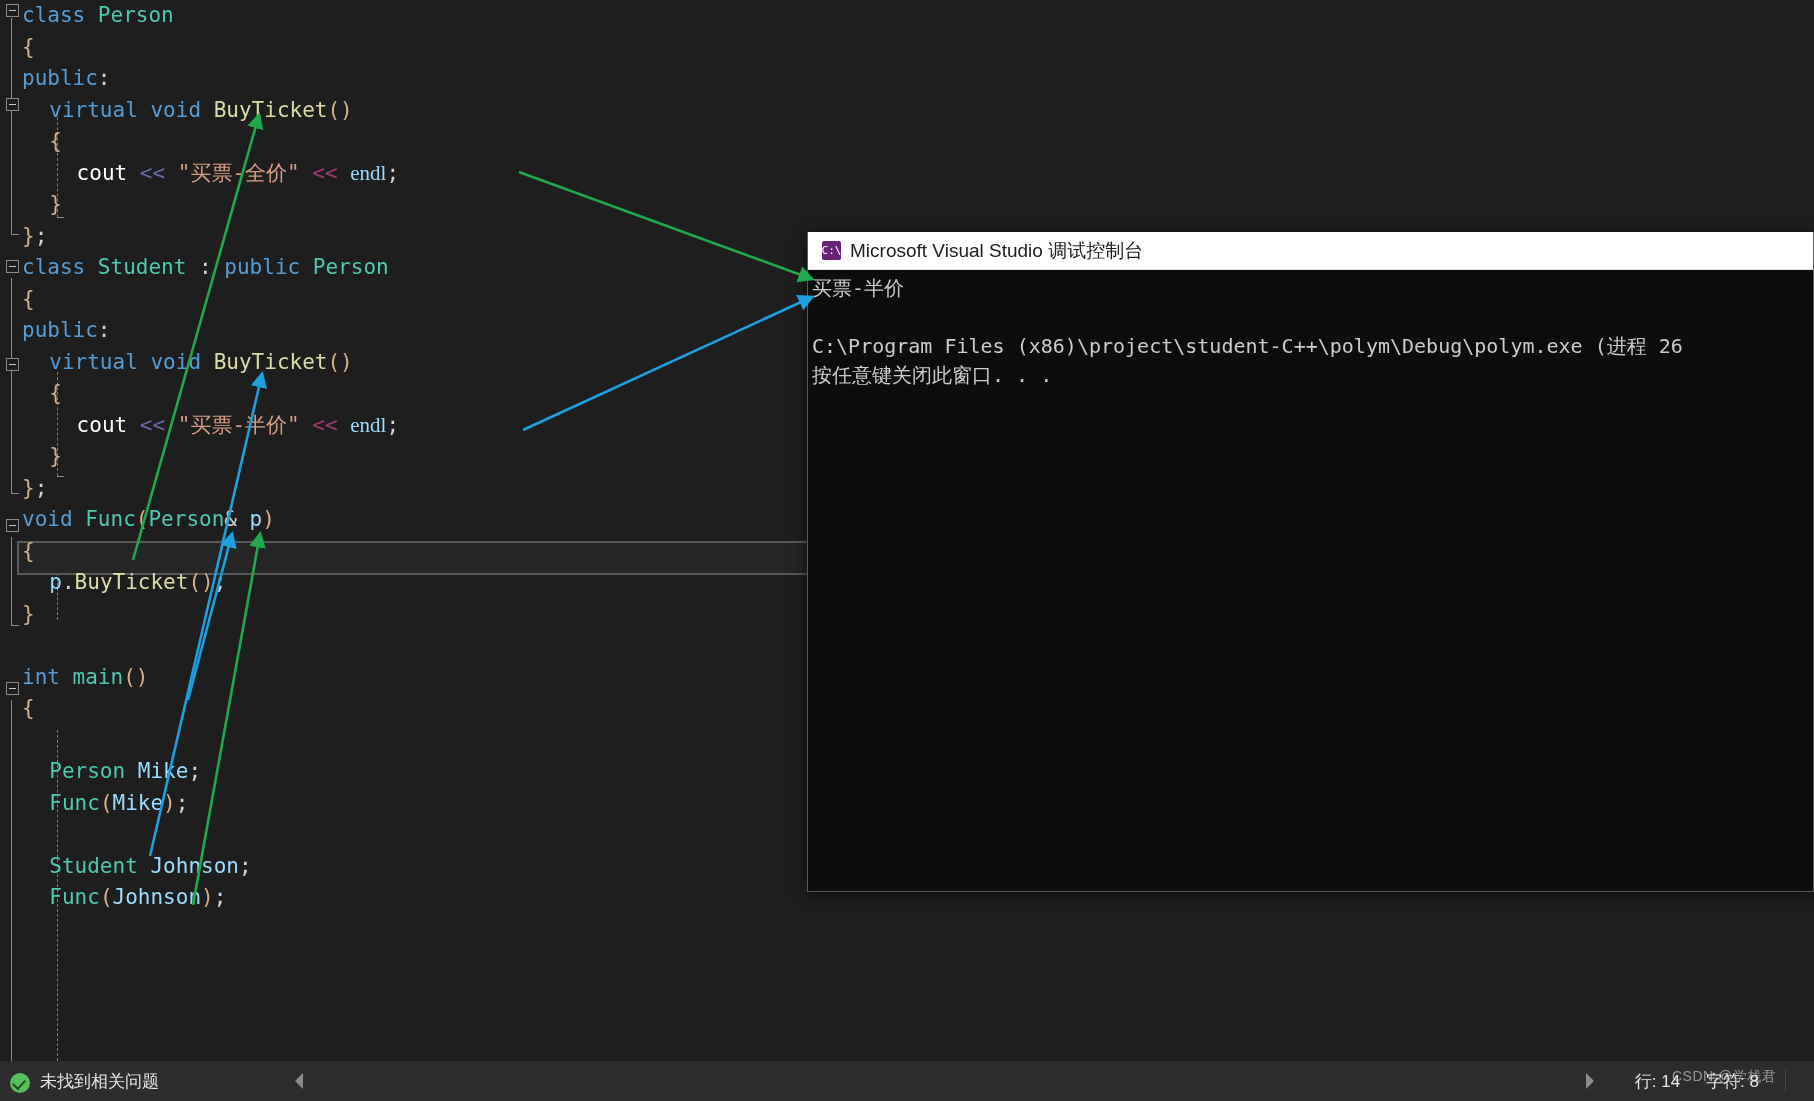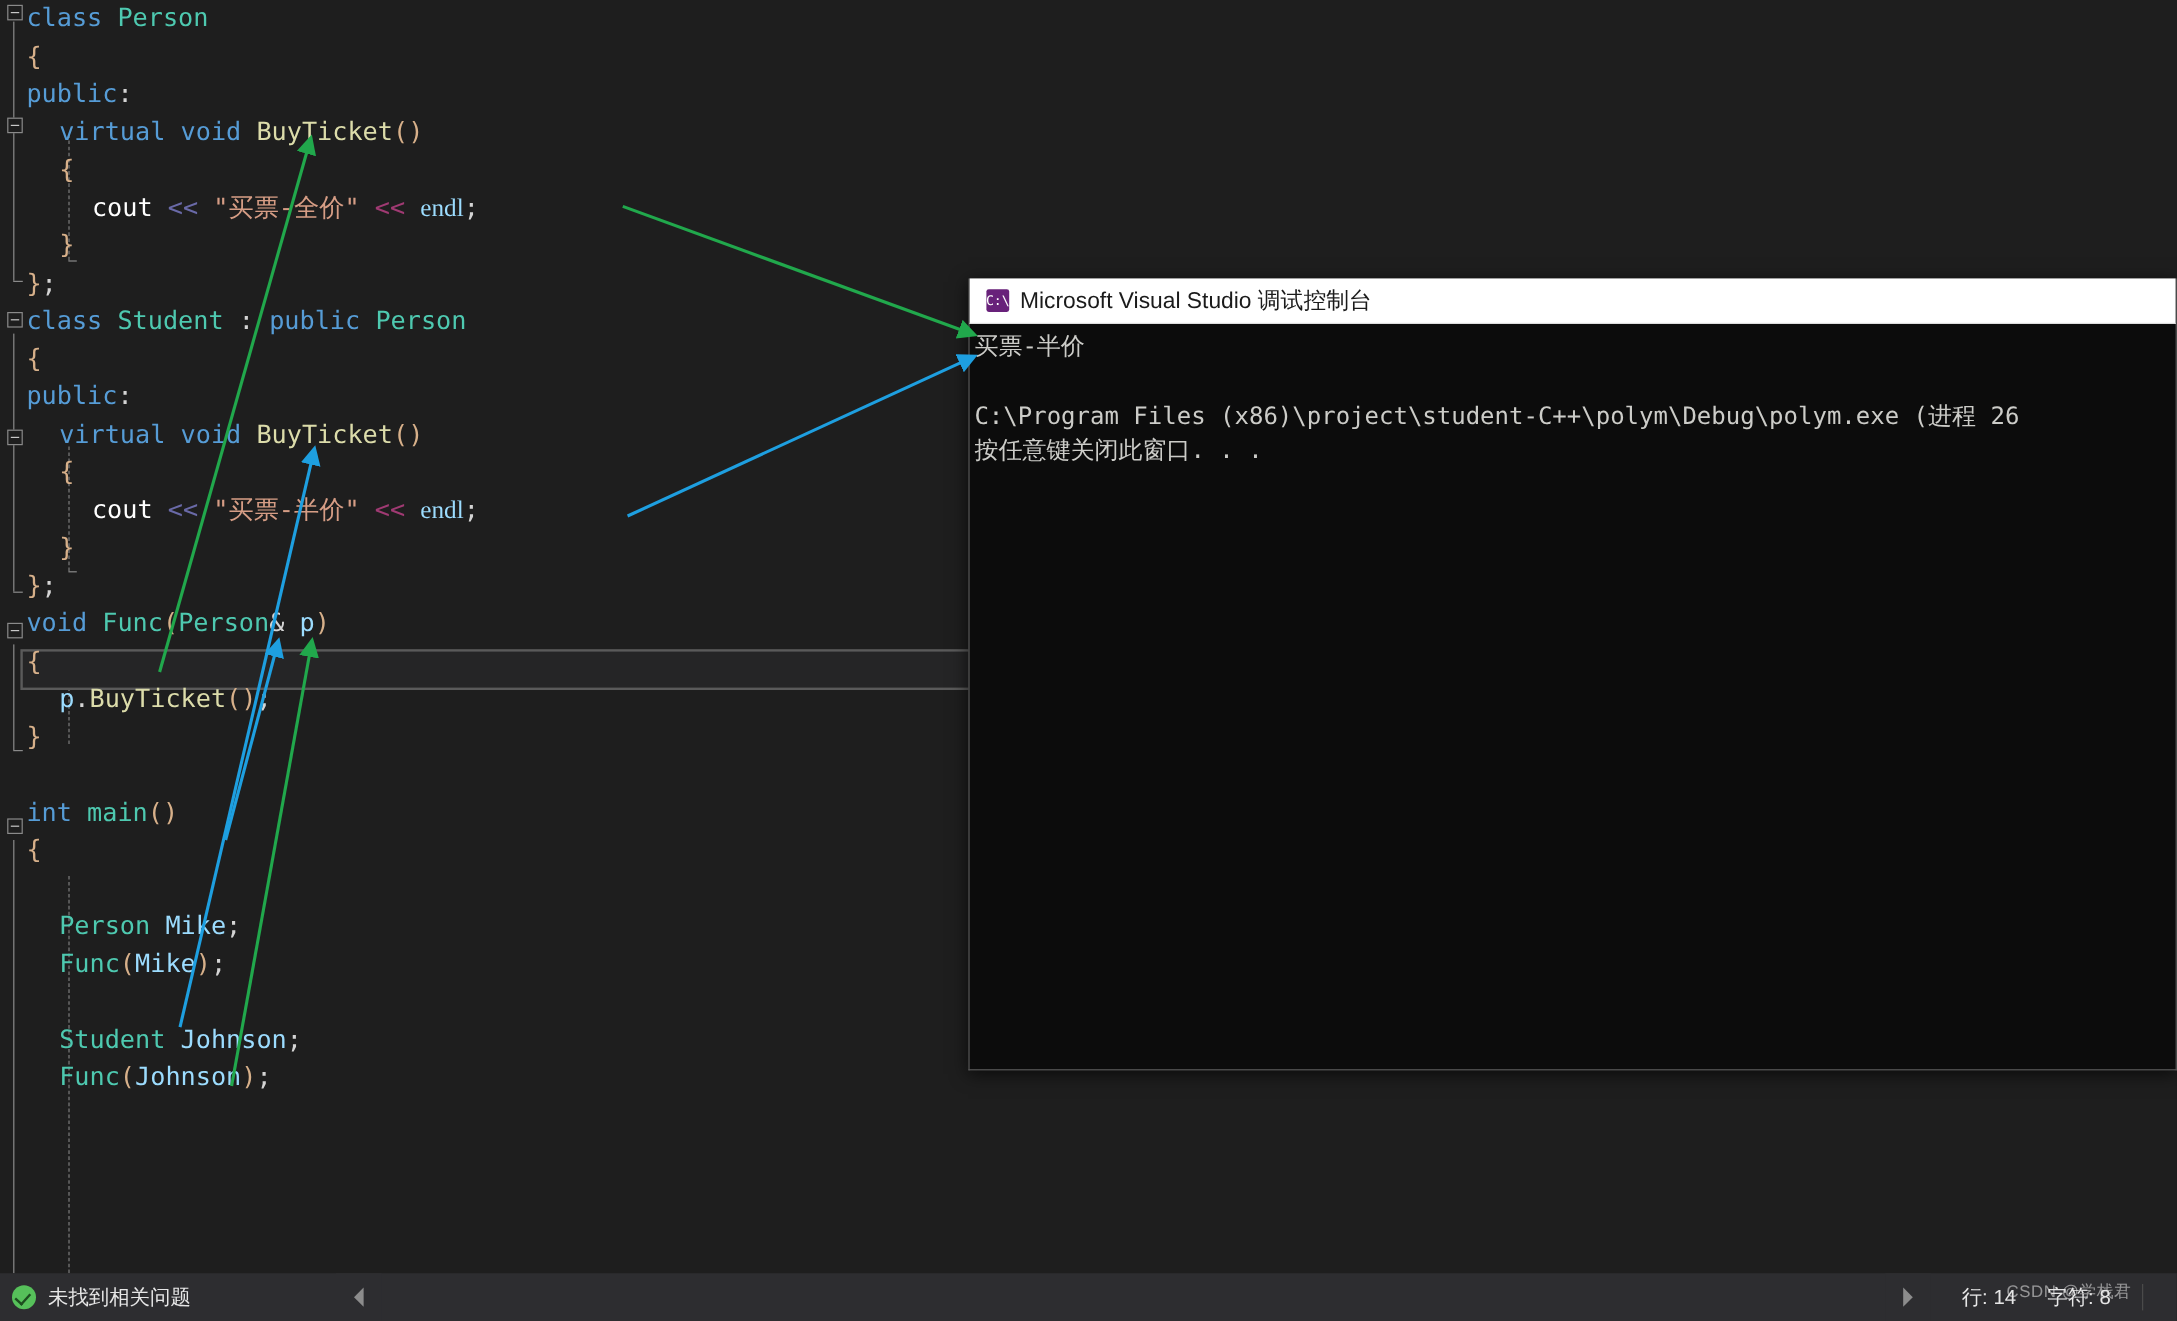--- a/index.html
+++ b/index.html
@@ -146,21 +146,21 @@
     position: absolute;
     left: 0; top: 1061px;
     width: 1814px; height: 40px;
     background: #2d2d30;
     display: flex;
     align-items: center;
     color: #e6e6e6;
     font-size: 17px;
   }
   #status-left {
-    display: flex; align-items: center; gap: 10px;
+    display: flex; align-items: flex-end; gap: 10px;
     padding-left: 10px;
     width: 280px;
   }
   .check-icon {
     width: 20px; height: 20px;
     border-radius: 50%;
     background: #56c05a;
     position: relative;
     flex: none;
   }

